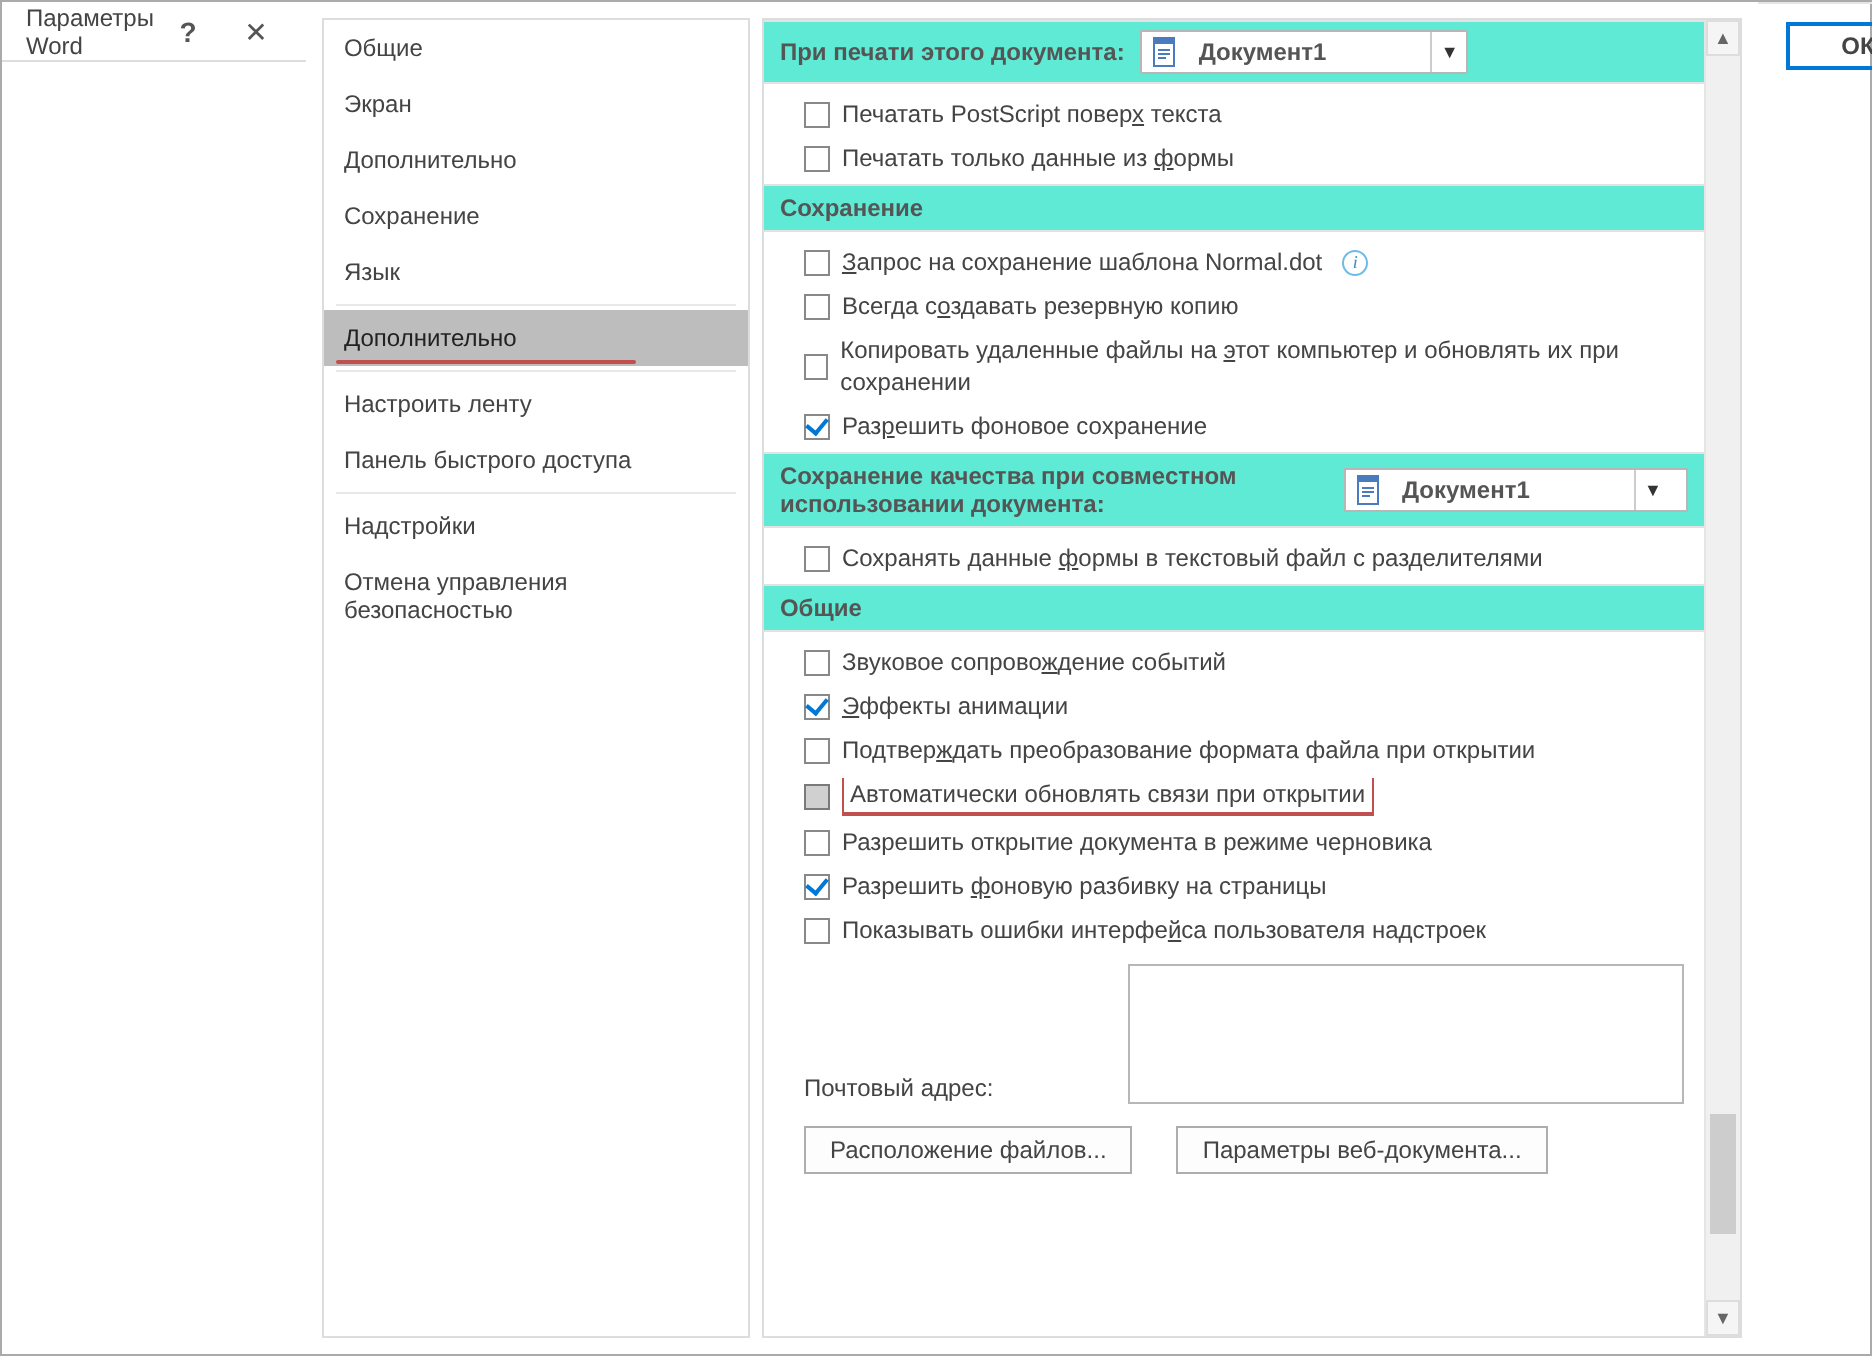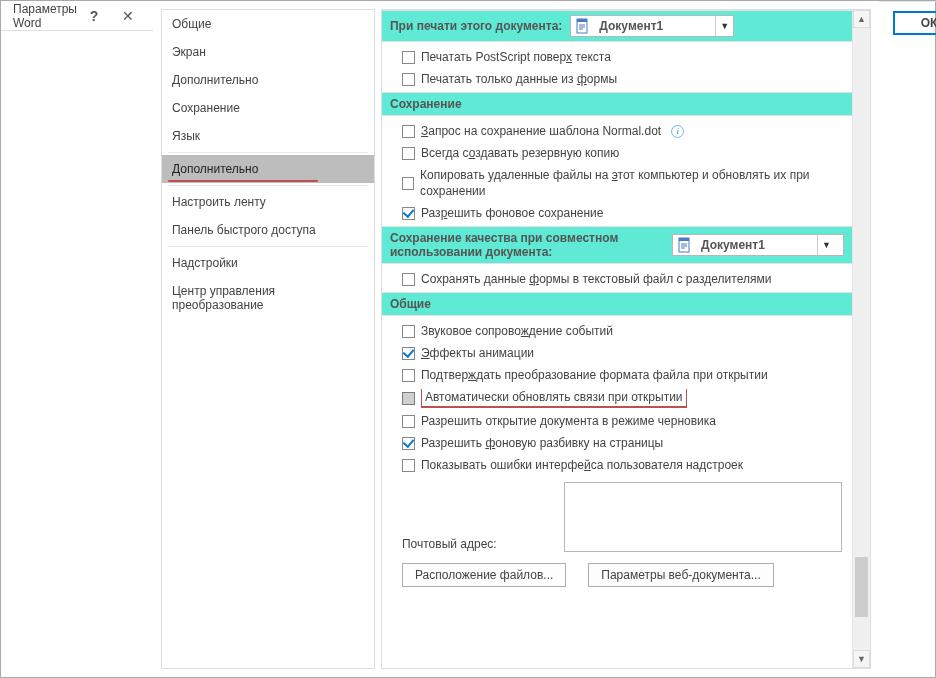--- a/index.html
+++ b/index.html
@@ -74,21 +74,21 @@
       <div class="nav-item">Дополнительно</div>
       <div class="nav-item">Сохранение</div>
       <div class="nav-item">Язык</div>
       <div class="nav-sep"></div>
       <div class="nav-item selected underline">Дополнительно</div>
       <div class="nav-sep"></div>
       <div class="nav-item">Настроить ленту</div>
       <div class="nav-item">Панель быстрого доступа</div>
       <div class="nav-sep"></div>
       <div class="nav-item">Надстройки</div>
-      <div class="nav-item">Центр управления преобразование</div>
+      <div class="nav-item">Отмена управления безопасностью</div>
     </div>
 
     <div class="content-wrap">
       <div class="content">
 
         <div class="sect">
           <span>При печати этого документа:</span>
           <div class="combo">
             <span class="doc-ico">
               <svg viewBox="0 0 16 16">

